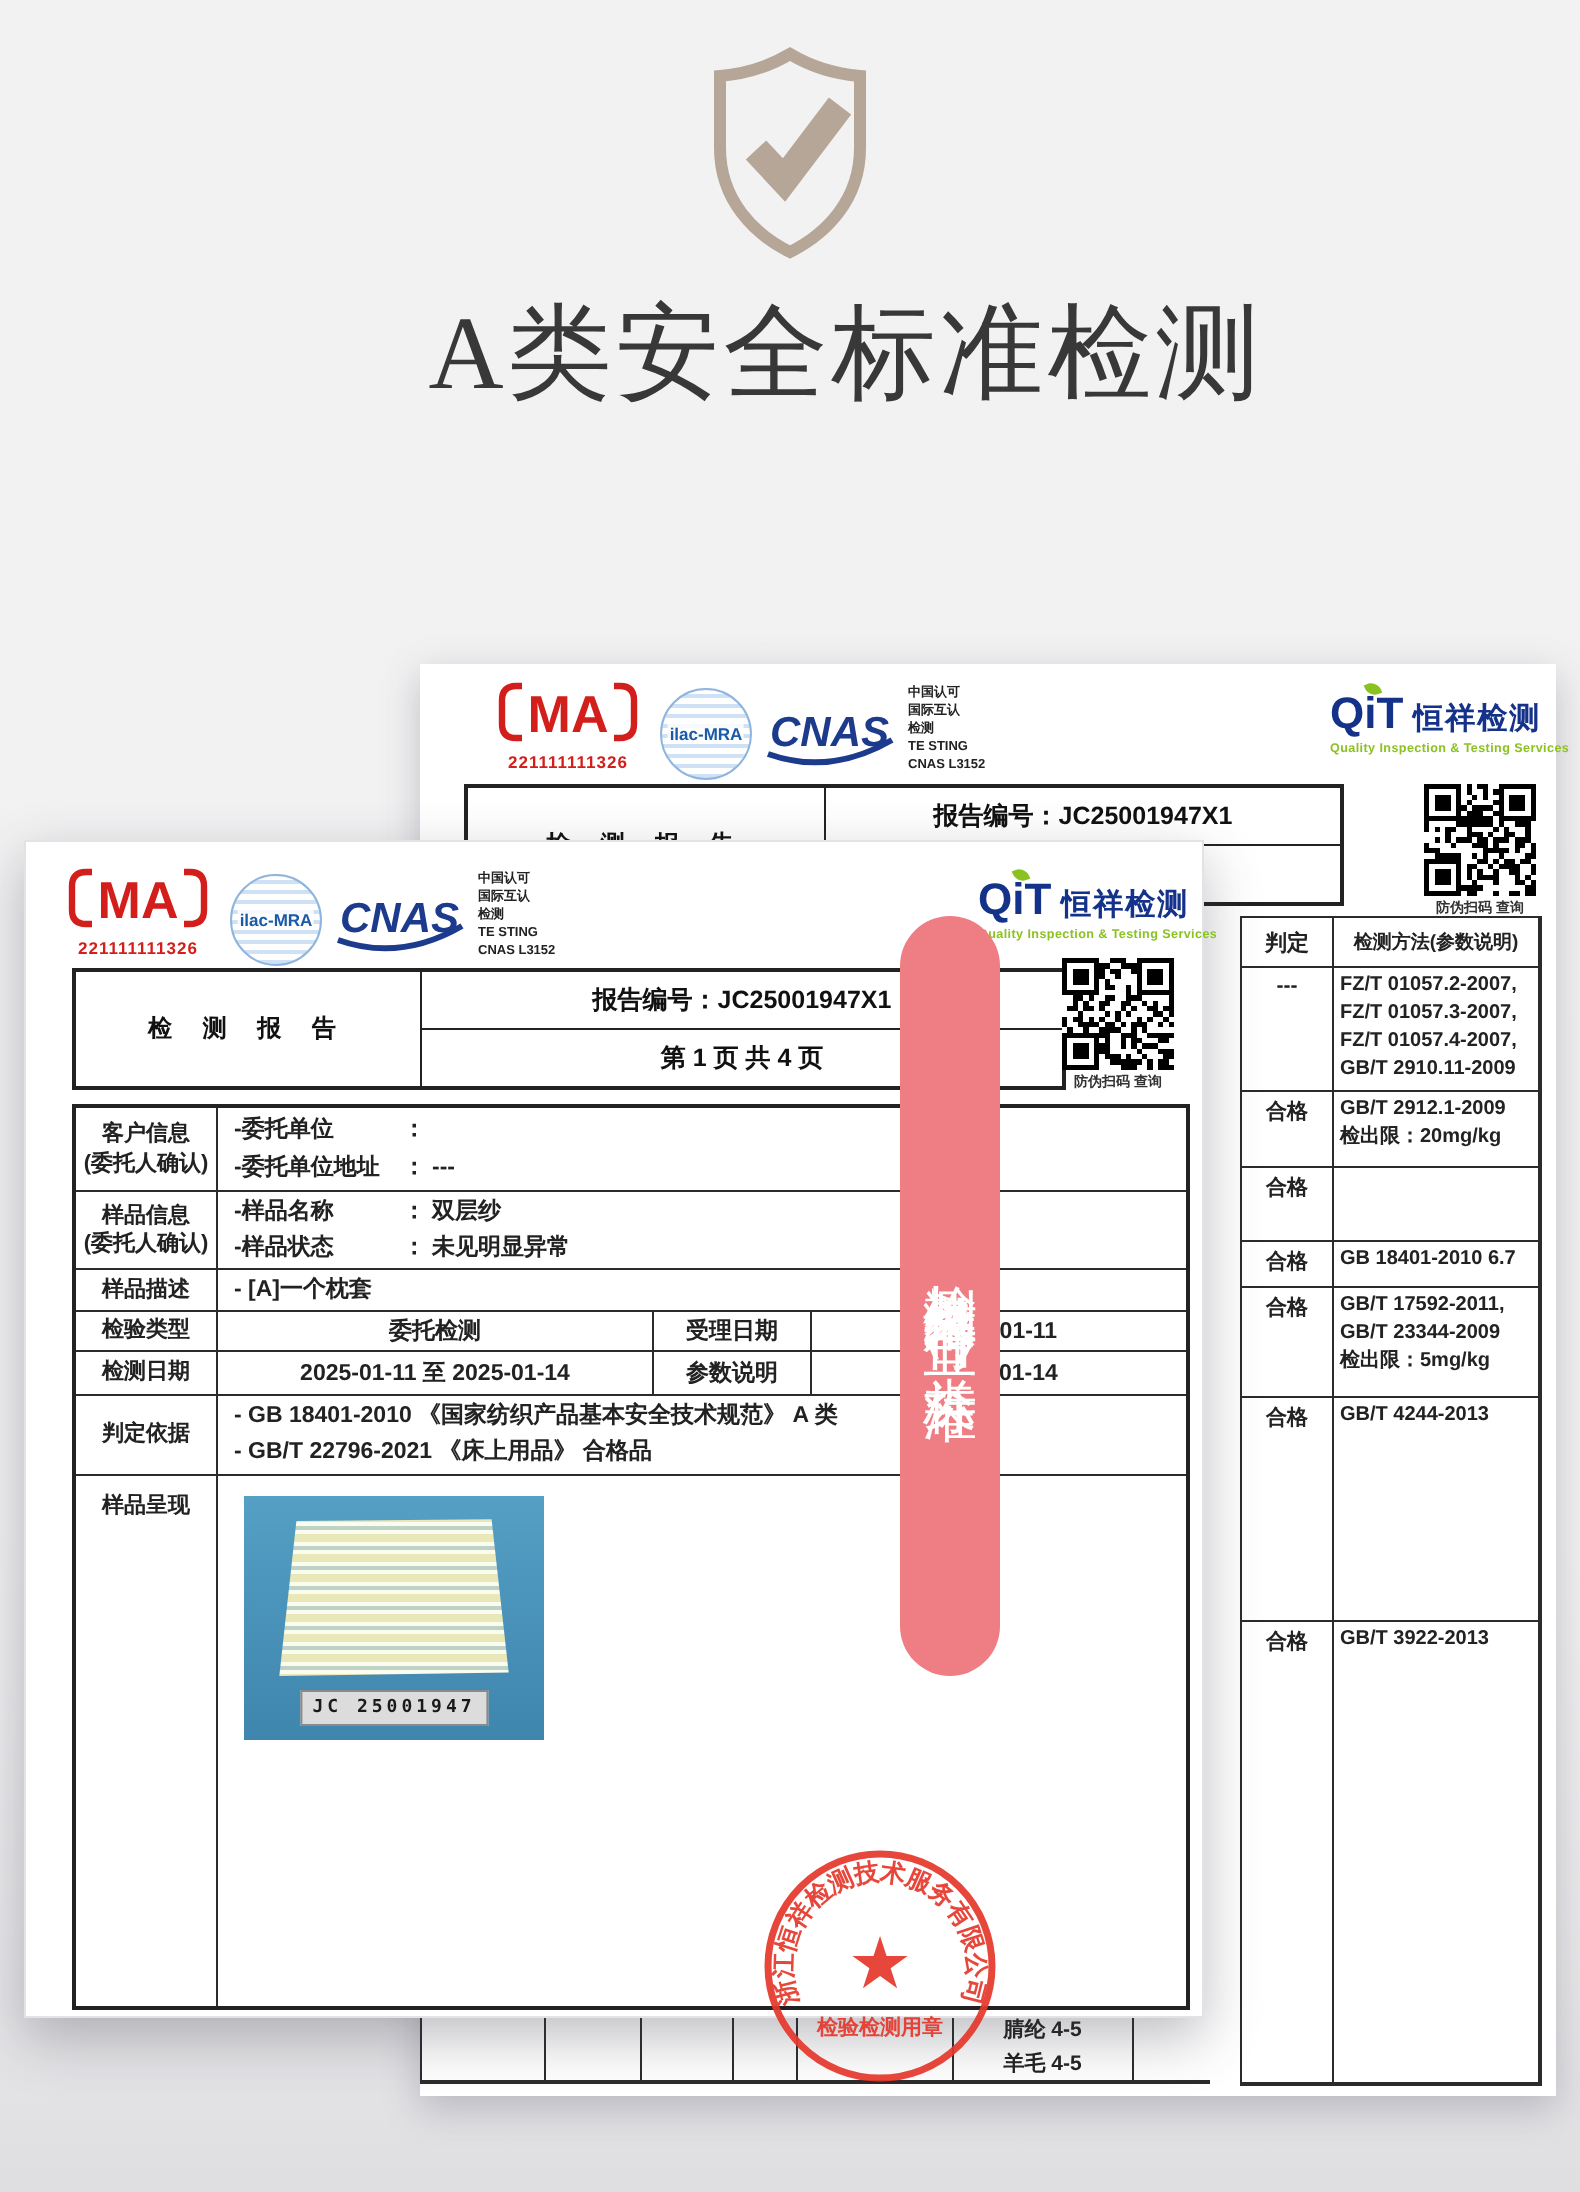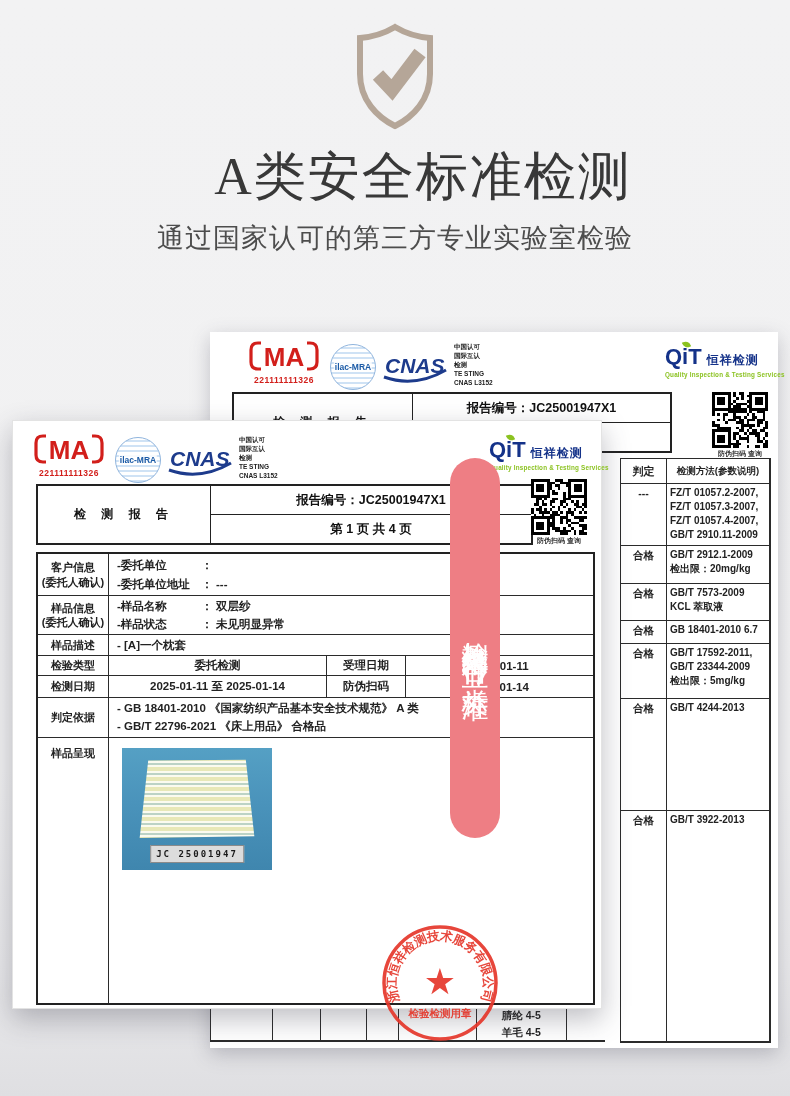--- a/index.html
+++ b/index.html
@@ -26,21 +26,21 @@
     border:1px solid #8fb4dd;overflow:hidden;}
   .ilac span{position:absolute;top:50%;left:50%;transform:translate(-50%,-50%);
     font-size:8.5px;font-weight:700;color:#1a5aa6;background:rgba(255,255,255,.82);white-space:nowrap;padding:0 1px;}
   .cnas{position:absolute;}
   .accred{position:absolute;font-size:6.5px;line-height:1.4;font-weight:700;color:#222;white-space:pre-line;}
   .qit{position:absolute;width:130px;}
   .qit-top{position:relative;display:flex;align-items:baseline;}
   .qit-latin{font-size:22px;font-weight:900;color:#143289;letter-spacing:0;}
   .qit-leaf{position:absolute;left:18px;top:-3px;width:7px;height:7px;background:#8bc220;
     border-radius:0 80% 0 80%;transform:rotate(-25deg);}
-  .qit-cn{font-size:12px;font-weight:800;color:#143289;margin-left:5px;letter-spacing:1px;}
+  .qit-cn{font-size:15px;font-weight:800;color:#143289;margin-left:5px;letter-spacing:1px;}
   .qit-tag{font-size:6.3px;color:#8bc220;font-weight:700;margin-top:1px;letter-spacing:.2px;white-space:nowrap;}
   
   .qr{position:absolute;width:56px;height:56px;}
   .qr svg{width:100%;height:100%;shape-rendering:crispEdges;}
   .qr-cap{position:absolute;width:64px;text-align:center;font-size:7px;font-weight:700;color:#333;}
   
   .hdr-table{position:absolute;border:2px solid #222;display:flex;background:#fff;}
   .hdr-left{display:flex;align-items:center;justify-content:center;border-right:1.5px solid #222;
     font-size:12px;font-weight:700;letter-spacing:6px;color:#111;}
   .hdr-right{flex:1;display:flex;flex-direction:column;}
@@ -107,21 +107,20 @@
 
 <div class="stage">
 
   <div class="shield">
     <svg width="90" height="112" viewBox="0 0 90 112">
       <path d="M45,7 C55,13 68,17 80,18 L80,54 C80,80 63,97 45,106 C27,97 10,80 10,54 L10,18 C22,17 35,13 45,7 Z" fill="none" stroke="#b5a698" stroke-width="6"></path>
       <path d="M28,55 L42,70 L70,33" fill="none" stroke="#b5a698" stroke-width="14"></path>
     </svg>
   </div>
   <div class="hero-title">A类安全标准检测</div>
-  <div class="hero-sub">通过国家认可的第三方专业实验室检验</div>
 
   <div class="doc doc-back">
     <div class="cma" style="left:34px;top:8px;">
       <svg width="72" height="32" viewBox="0 0 72 32">
         <path d="M13,3 H10 Q3,3 3,10 V22 Q3,29 10,29 H13" fill="none" stroke="#d21f1b" stroke-width="3.2"></path>
         <path d="M59,3 H62 Q69,3 69,10 V22 Q69,29 62,29 H59" fill="none" stroke="#d21f1b" stroke-width="3.2"></path>
         <text x="36" y="26" text-anchor="middle" font-size="26" font-weight="bold" fill="#d21f1b" font-family="Liberation Sans, sans-serif">MA</text>
       </svg>
       <div class="cma-num">221111111326</div>
     </div>
@@ -325,22 +324,20 @@
         </div>
 
         <div class="v-row">
           <div class="vv">合格</div>
           <div class="vm">GB/T 2912.1-2009
 检出限：20mg/kg</div>
         </div>
 
         <div class="v-row">
           <div class="vv">合格</div>
-          <div class="vm">GB/T 7573-2009
-KCL 萃取液</div>
         </div>
 
         <div class="v-row">
           <div class="vv">合格</div>
           <div class="vm">GB 18401-2010 6.7</div>
         </div>
 
         <div class="v-row">
           <div class="vv">合格</div>
           <div class="vm">GB/T 17592-2011,
@@ -584,21 +581,21 @@
       </div>
       <div class="mt-row r4">
         <div class="mt-label">检验类型</div>
         <div class="cell c-wide">委托检测</div>
         <div class="cell c-dl">受理日期</div>
         <div class="cell c-dv">2025-01-11</div>
       </div>
       <div class="mt-row r5">
         <div class="mt-label">检测日期</div>
         <div class="cell c-wide">2025-01-11 至 2025-01-14</div>
-        <div class="cell c-dl">防伪扫码</div>
+        <div class="cell c-dl">参数说明</div>
         <div class="cell c-dv">2025-01-14</div>
       </div>
       <div class="mt-row r6">
         <div class="mt-label">判定依据</div>
         <div class="mt-content pre" style="line-height:1.55;">- GB 18401-2010 《国家纺织产品基本安全技术规范》 A 类
 - GB/T 22796-2021 《床上用品》 合格品</div>
       </div>
       <div class="mt-row last">
         <div class="mt-label top">样品呈现</div>
         <div class="mt-content" style="justify-content:flex-start;padding-left:0;">

